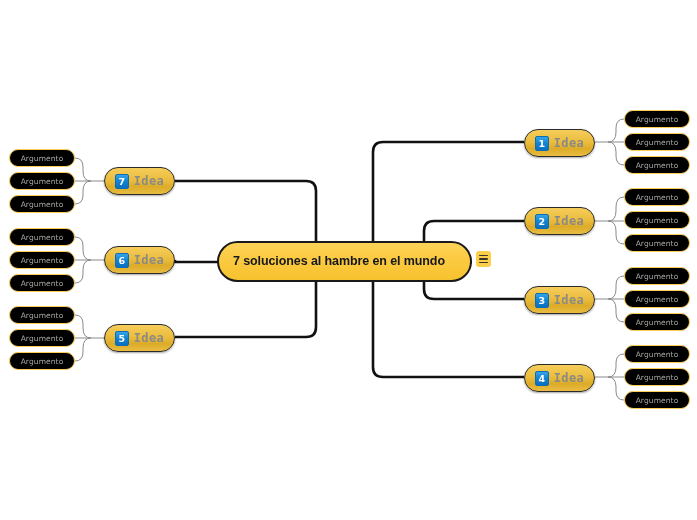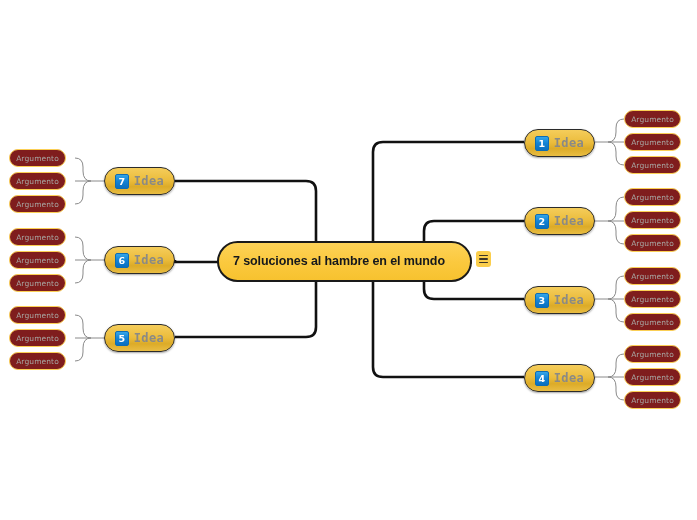--- a/index.html
+++ b/index.html
@@ -114,26 +114,26 @@
     font-family: "DejaVu Sans Mono", monospace;
     font-size: 12px;
     font-weight: bold;
     color: #8a8a86;
     letter-spacing: 0.4px;
   }
 
   
   .arg-node {
     position: absolute;
-    width: 57px;
+    width: 66px;
     height: 18px;
     box-sizing: border-box;
     border: 1.4px solid #fbcf55;
     border-radius: 9px;
-    background: #7f1d1d;
+    background: #000000;
     display: flex;
     align-items: center;
     justify-content: center;
     z-index: 4;
     cursor: pointer;
   }
   .arg-label {
     font-family: "DejaVu Sans", sans-serif;
     font-size: 7.5px;
     color: #a8a8a4;

